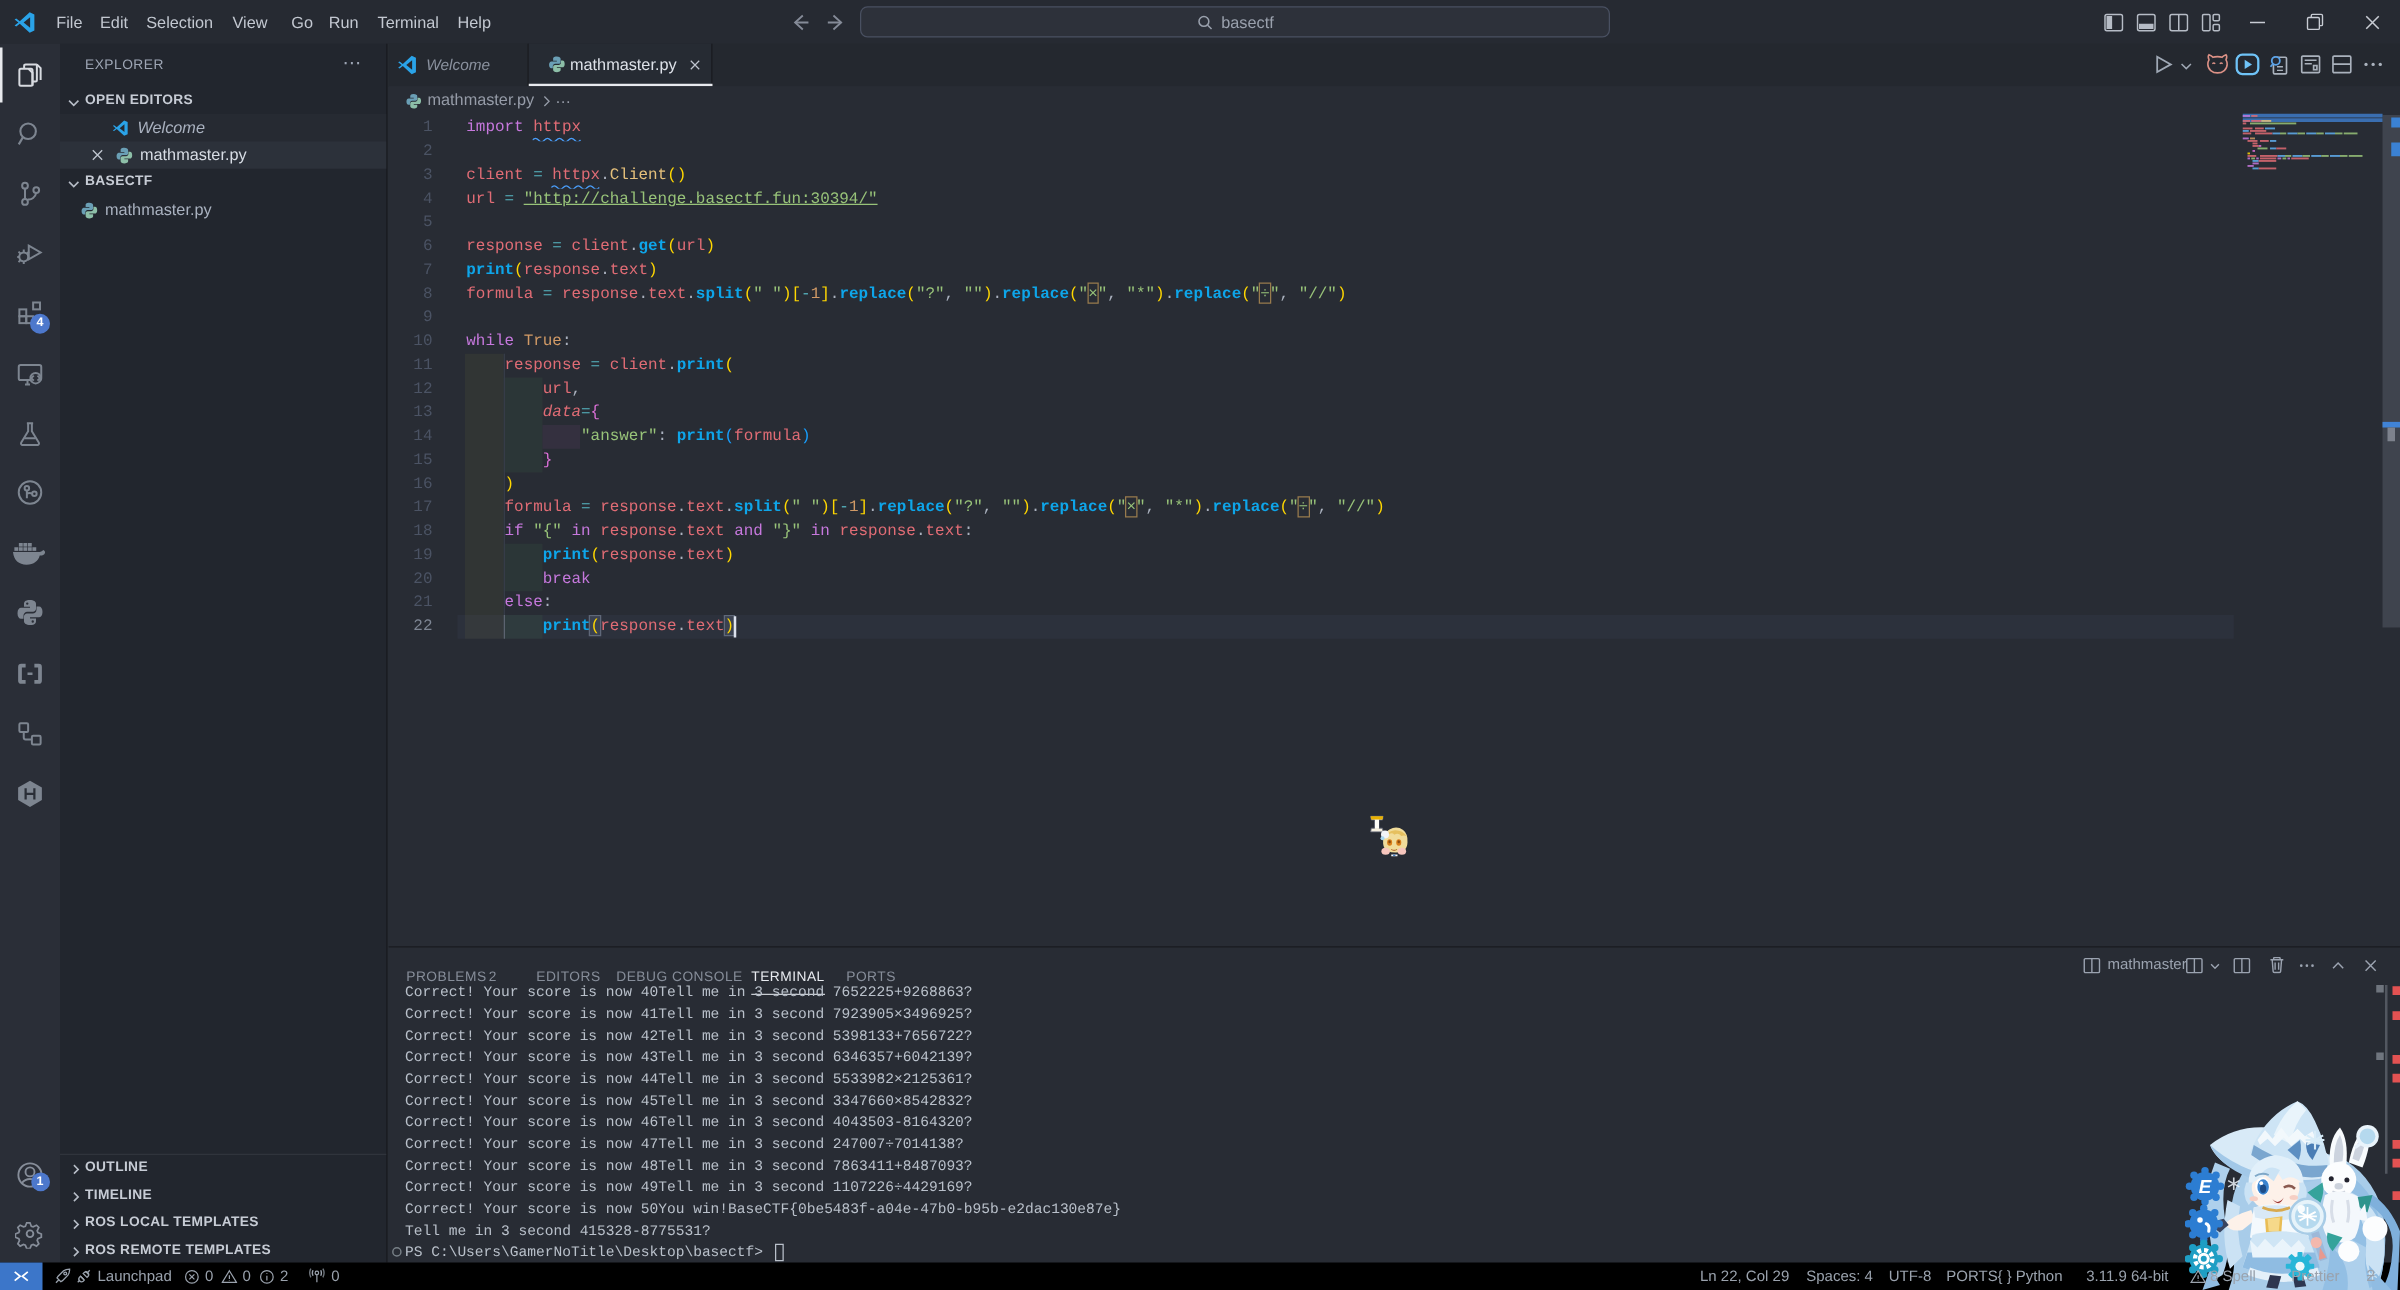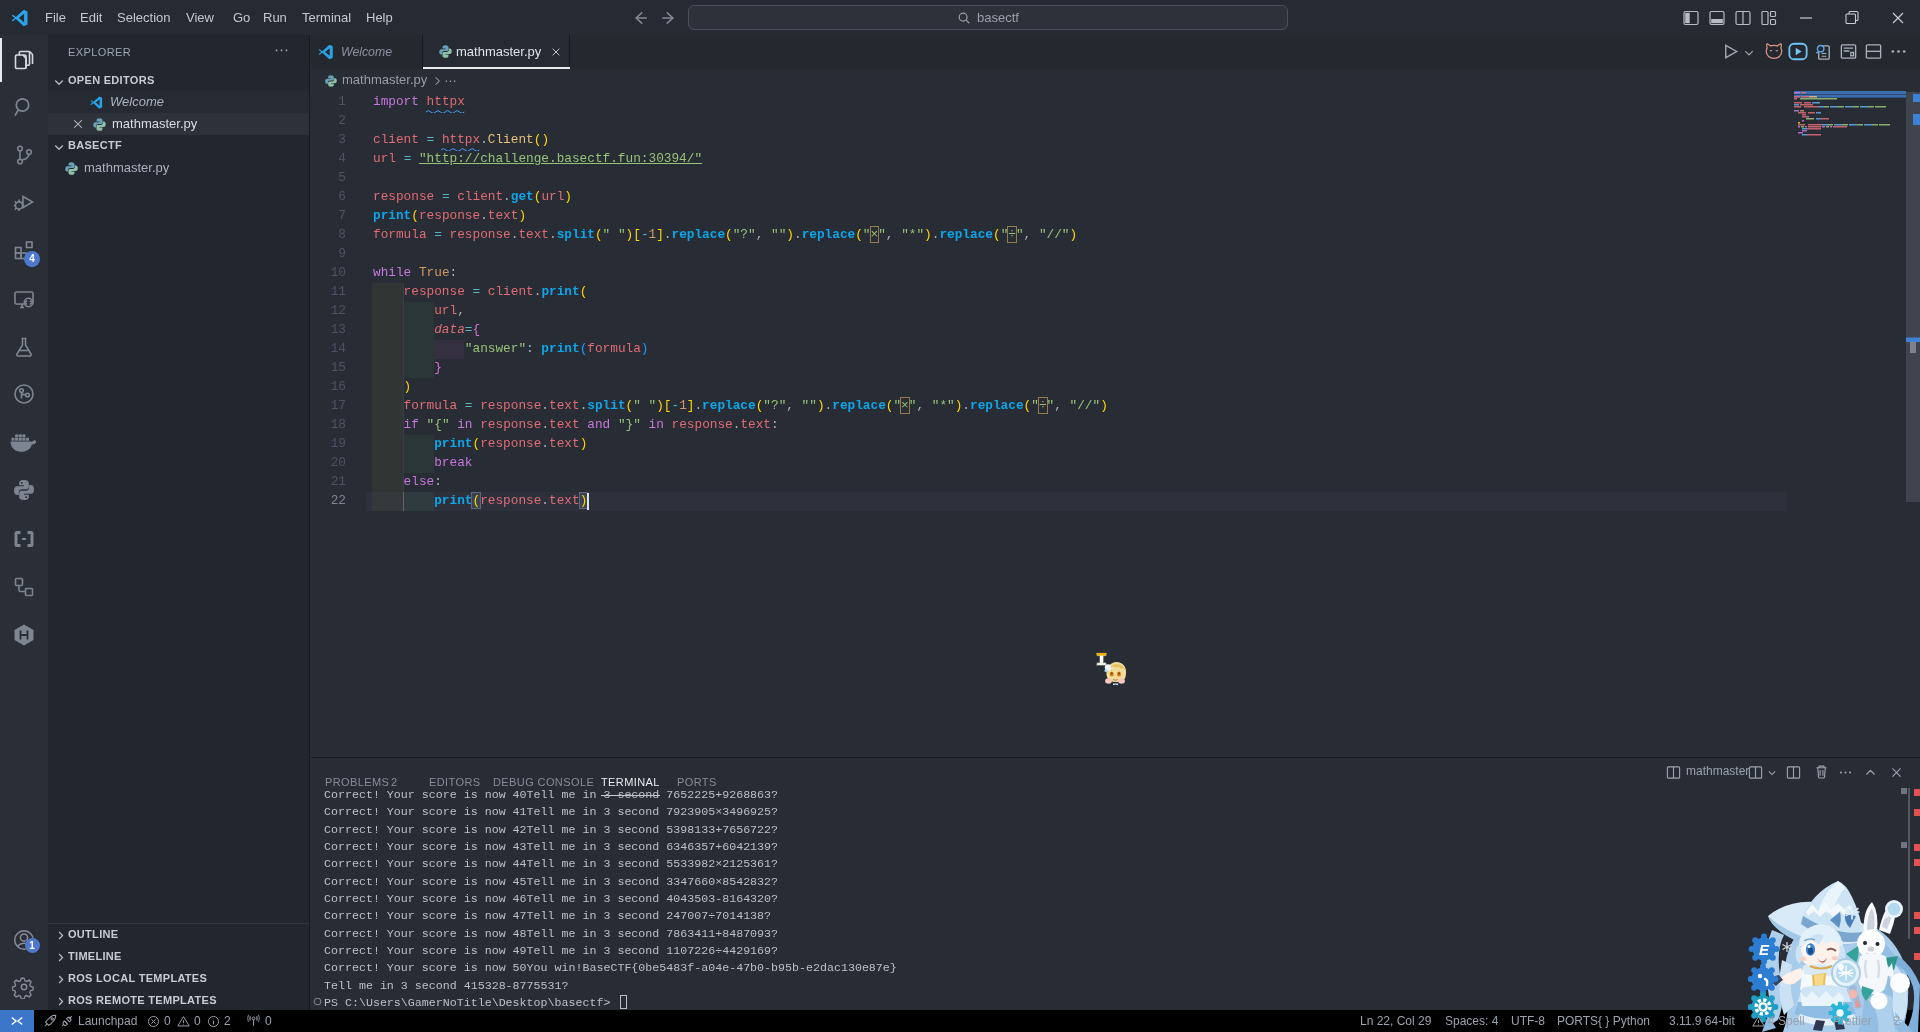--- a/index.html
+++ b/index.html
@@ -816,16 +816,16 @@
   <span class="sbitem" style="left:1360px">Ln 22, Col 29</span>
   <span class="sbitem" style="left:1445px">Spaces: 4</span>
   <span class="sbitem" style="left:1511px">UTF-8</span>
   <span class="sbitem" style="left:1557px">PORTS</span>
   <span class="sbitem" style="left:1598px">{ } Python</span>
   <span class="sbitem" style="left:1669px">3.11.9 64-bit</span>
   <svg class="abs" style="left:1752px;top:4.5px;z-index:7" width="13" height="13" viewBox="0 0 16 16" fill="none" stroke="#9aa2ad" stroke-width="1.2">
       <path d="M8 2 L15 13.5 H1z"></path>
       <path d="M8 6.5 V10 M8 11.5 v0.6"></path>
     </svg>
-  <span class="sbitem" style="left:1768px;z-index:7">4 Spell</span>
+  <span class="sbitem" style="left:1768px;z-index:7">8 Spell</span>
   <span class="sbitem" style="left:1833px;z-index:7">Prettier</span>
   <span class="sbitem" style="left:1893px;z-index:7;font-size:13px">ƻ</span>
 </div>
 
 </body></html>

